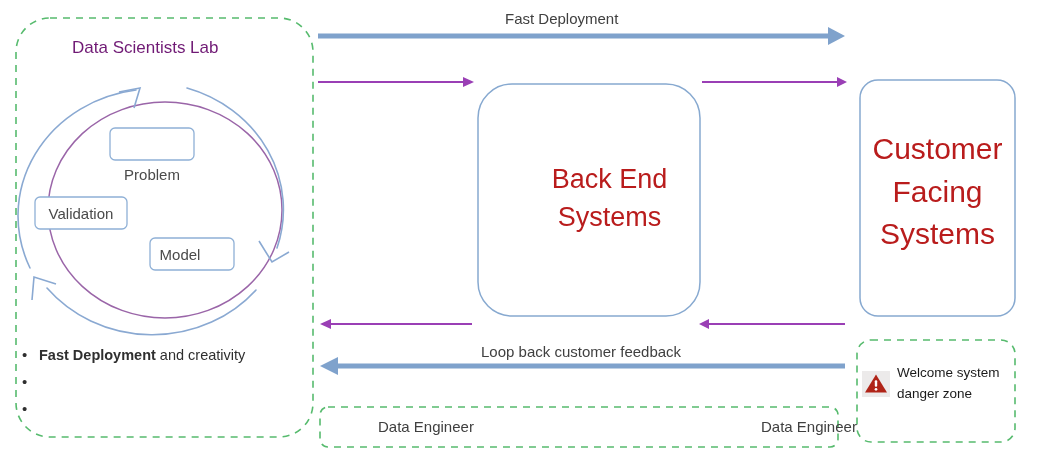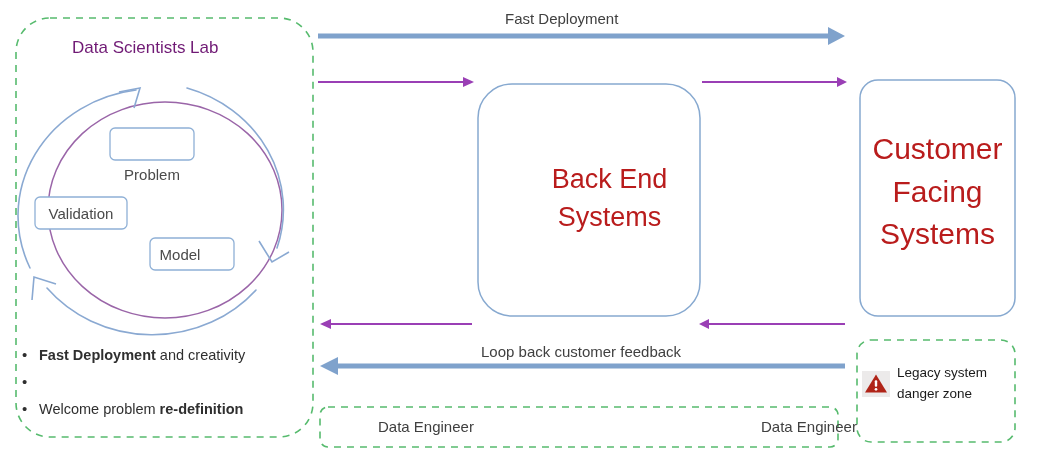--- a/index.html
+++ b/index.html
@@ -236,21 +236,20 @@
   <div class="bullets">
     <div class="bullet-row">
       <span class="bullet-dot">•</span>
       <span class="bullet-text"><b>Fast Deployment</b><span> and creativity</span></span>
     </div>
     <div class="bullet-row">
       <span class="bullet-dot">•</span>
     </div>
     <div class="bullet-row">
       <span class="bullet-dot">•</span>
-      <span class="bullet-text"><span>Welcome problem </span><b>re-definition</b></span>
     </div>
   </div>
 
   <div class="node-text backend" style="left:478px; top:160px; width:263px;">Back End
 Systems</div>
   <div class="node-text customer" style="left:860px; top:128px; width:155px;">Customer
 Facing
 Systems</div>
 
   <div class="txt flow-label" style="left:481px; top:343px;">Loop back customer feedback</div>
@@ -260,17 +259,17 @@
   <div class="txt engineer-label" style="left:721px; top:418px;">Data Engineer</div>
 
   <div class="danger-wrap">
     <span class="danger-icon">
       <svg width="24" height="21" viewBox="0 0 24 21" aria-hidden="true">
         <path d="M12 1.6 L23 19.4 L1 19.4 Z" fill="#b02418"></path>
         <rect x="10.8" y="7.2" width="2.4" height="6.6" rx="1.1" fill="#ffffff"></rect>
         <circle cx="12" cy="16.3" r="1.35" fill="#ffffff"></circle>
       </svg>
     </span>
-    <span class="danger-text">Legacy system
+    <span class="danger-text">Welcome system
 danger zone</span>
   </div>
 
 </div>
 
 </body></html>

